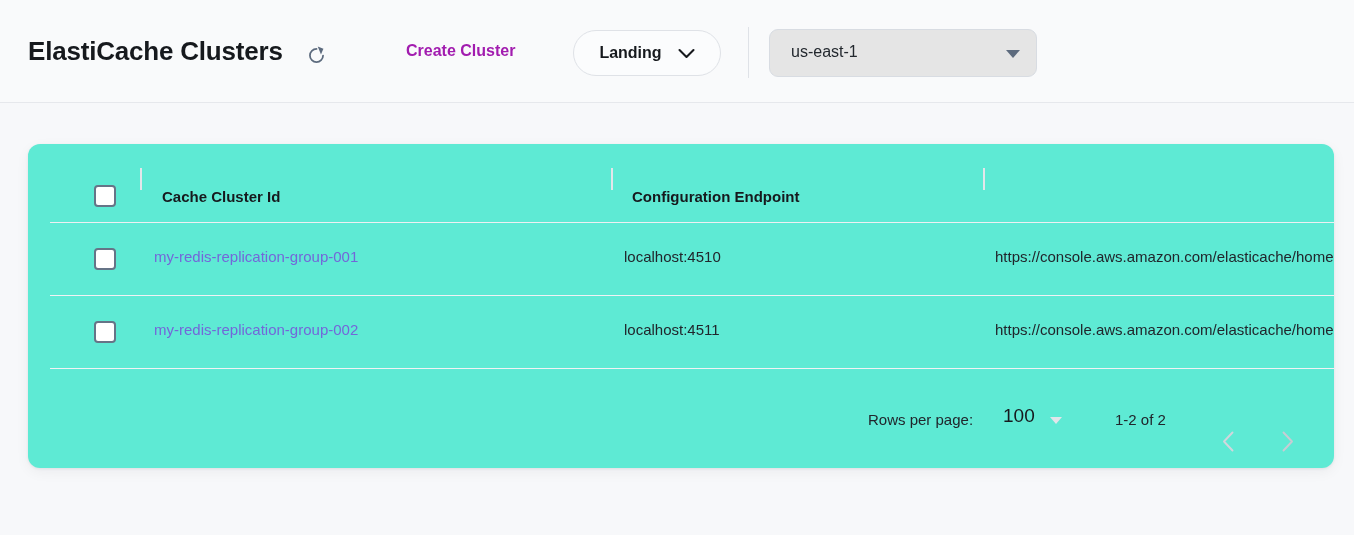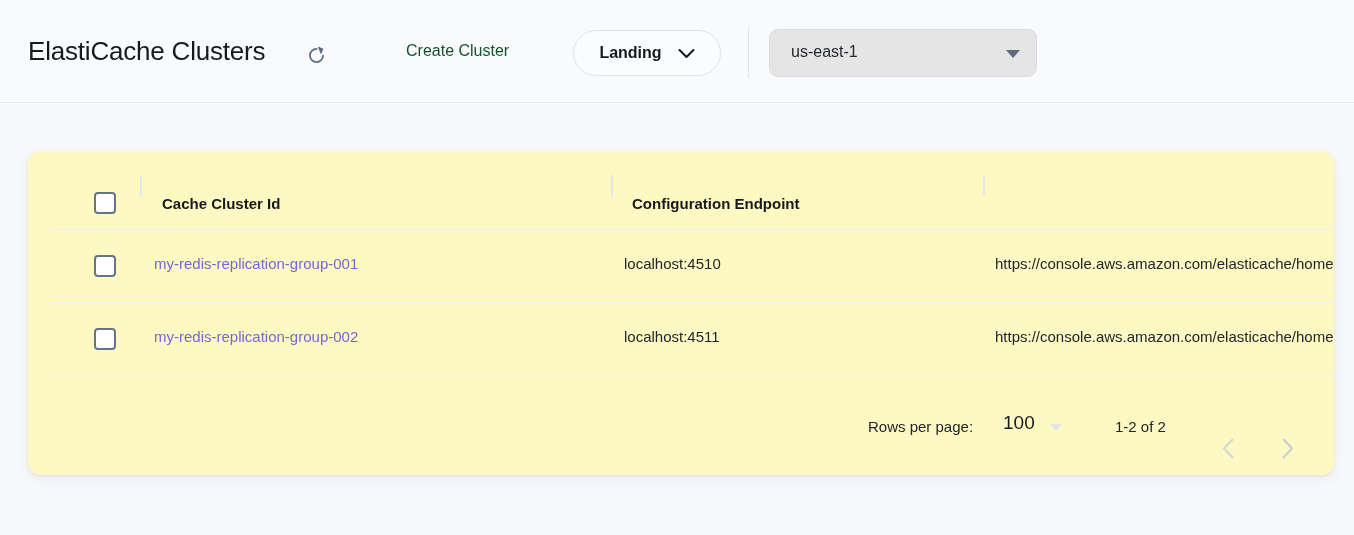--- a/index.html
+++ b/index.html
@@ -23,40 +23,40 @@
     width: 1354px;
     height: 103px;
     background: #f9fafb;
     border-bottom: 1px solid #e6e8ec;
     box-sizing: border-box;
   }
   .page-title {
     position: absolute;
     left: 28px; top: 36px;
     font-size: 26px;
-    font-weight: normal;
+    font-weight: bold;
     letter-spacing: -0.2px;
     color: #16191d;
     white-space: nowrap;
   }
   .refresh-btn {
     position: absolute;
     left: 301px; top: 40px;
     width: 30px; height: 30px;
     display: flex;
     align-items: center;
     justify-content: center;
     cursor: pointer;
   }
   .create-cluster {
     position: absolute;
     left: 406px; top: 42px;
     font-size: 16px;
-    font-weight: normal;
-    color: #14532d;
+    font-weight: bold;
+    color: #a21caf;
     cursor: pointer;
     white-space: nowrap;
   }
   .actions-btn {
     position: absolute;
     left: 573px; top: 30px;
     width: 148px; height: 46px;
     border: 1px solid #dfe2e7;
     border-radius: 23px;
     background: #fbfcfd;
@@ -125,23 +125,23 @@
     position: absolute;
     left: 17px; top: 13px;
     font-size: 19px;
     color: #16191d;
     letter-spacing: 0.3px;
   }
 
   
   .card {
     position: absolute;
-    left: 28px; top: 151px;
+    left: 28px; top: 144px;
     width: 1306px; height: 324px;
-    background: #fef9c3;
+    background: #5eead4;
     border-radius: 12px;
     box-shadow: 0 1px 3px rgba(16,24,40,0.07), 0 4px 14px rgba(16,24,40,0.05);
     overflow: hidden;
   }
 
   .table-head {
     position: absolute;
     left: 0; top: 0;
     width: 1306px; height: 79px;
   }

